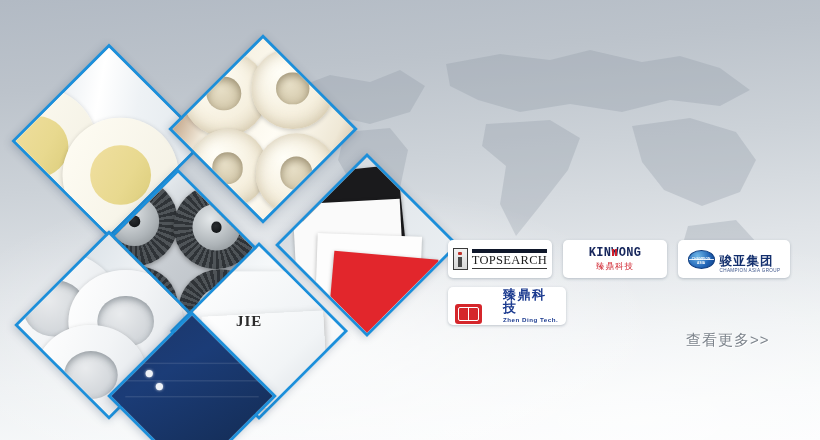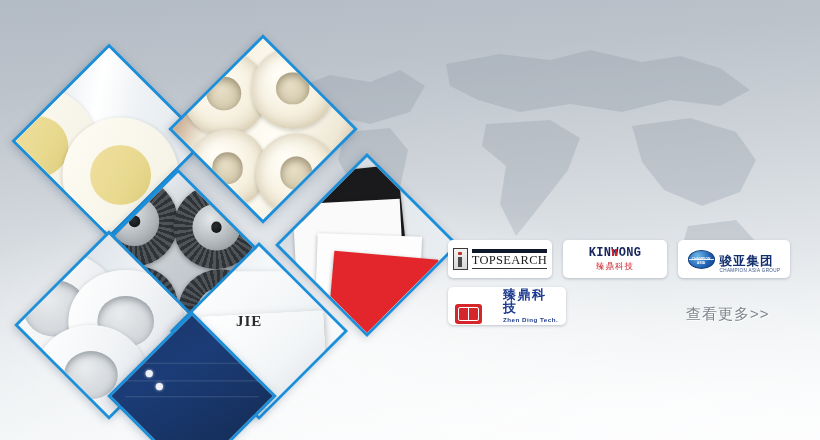--- a/index.html
+++ b/index.html
@@ -245,21 +245,21 @@
   .zd-mark:after{
     content:"";position:absolute;left:12.5px;top:3px;width:1.4px;bottom:3px;
     background:#fff;
   }
   .zd-txt{line-height:1;}
   .zd-cn{font-size:13px;font-weight:bold;color:#1b3a8f;letter-spacing:1.5px;
          font-family:"Liberation Serif",serif;}
   .zd-en{font-size:6.2px;font-weight:bold;color:#1b3a8f;letter-spacing:.5px;margin-top:3px;}
 
   .more{
-    position:absolute;left:686px;top:305px;
+    position:absolute;left:686px;top:331px;
     font-size:15px;color:#7d848c;letter-spacing:1px;
     text-shadow:1px 1px 0 rgba(255,255,255,.9);
     cursor:pointer;
   }
 </style>
 </head>
 <body>
 
 <div id="banner">
 

